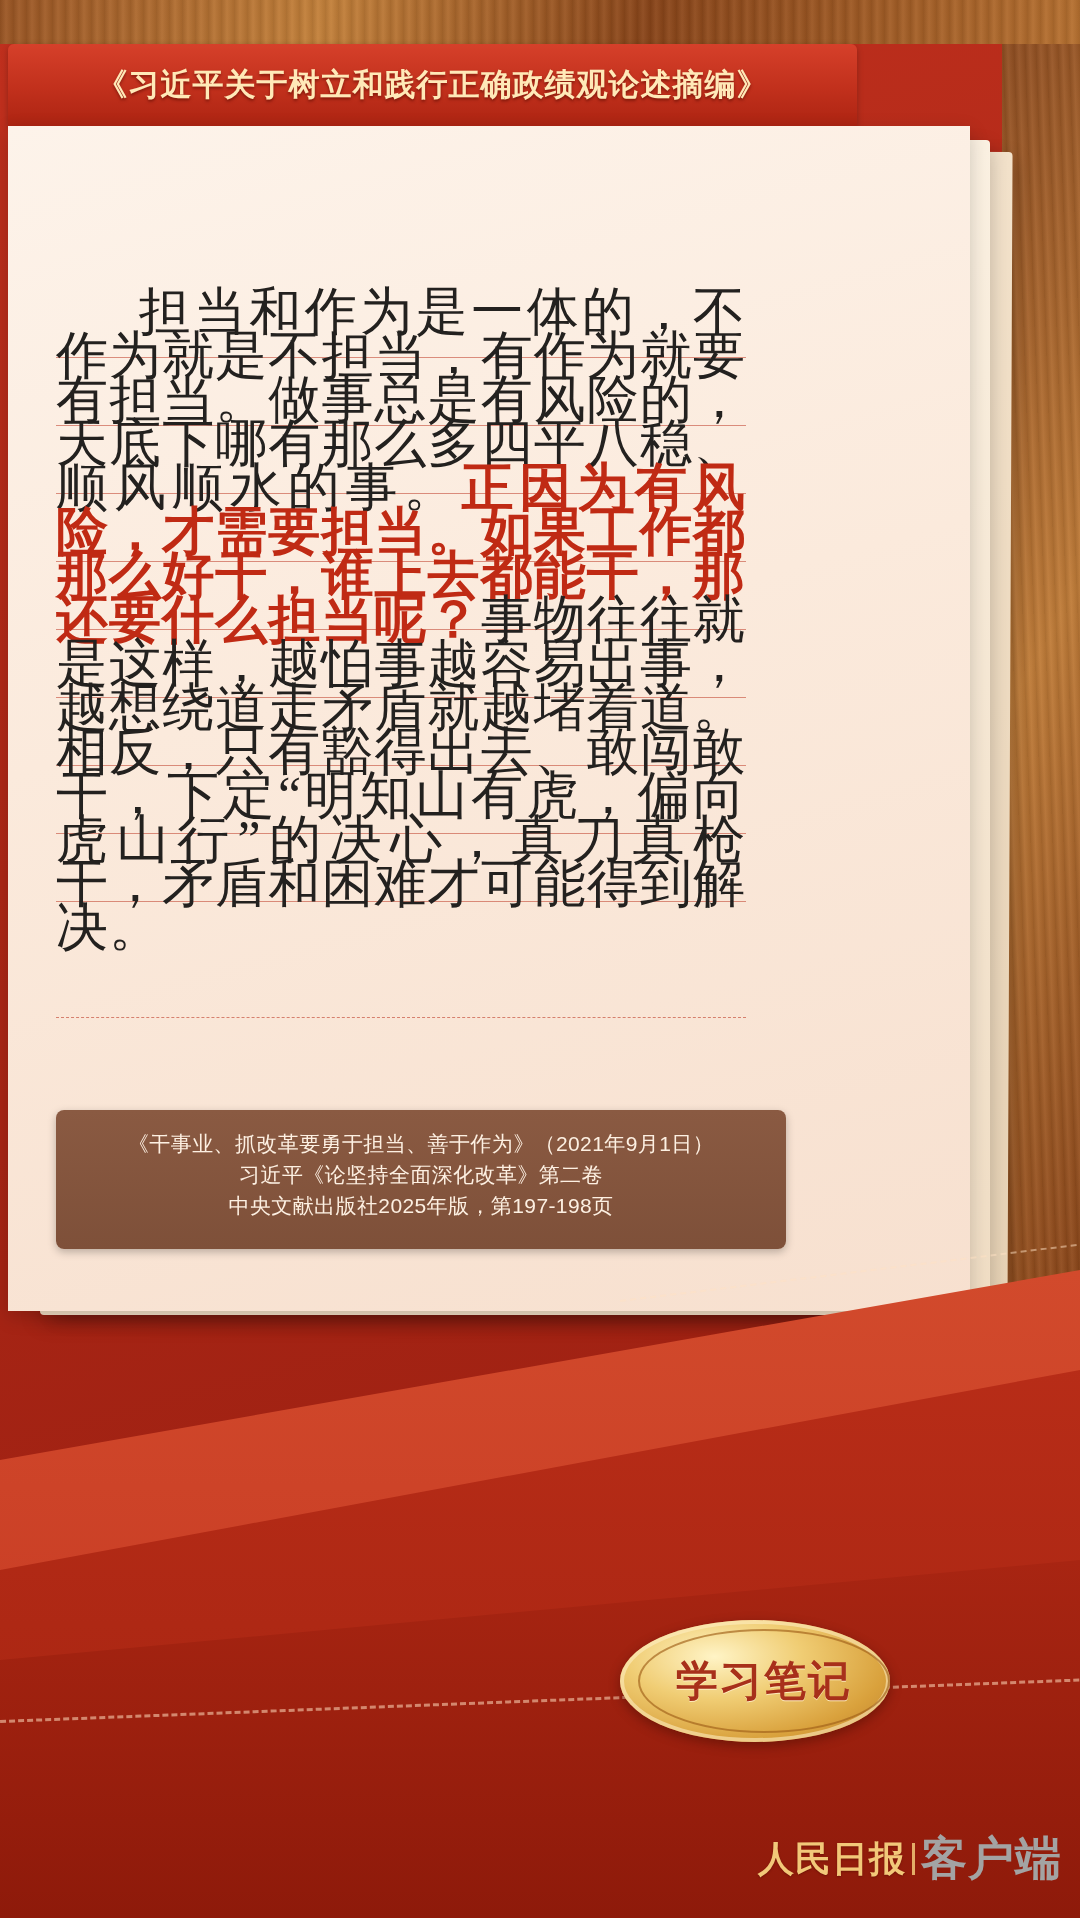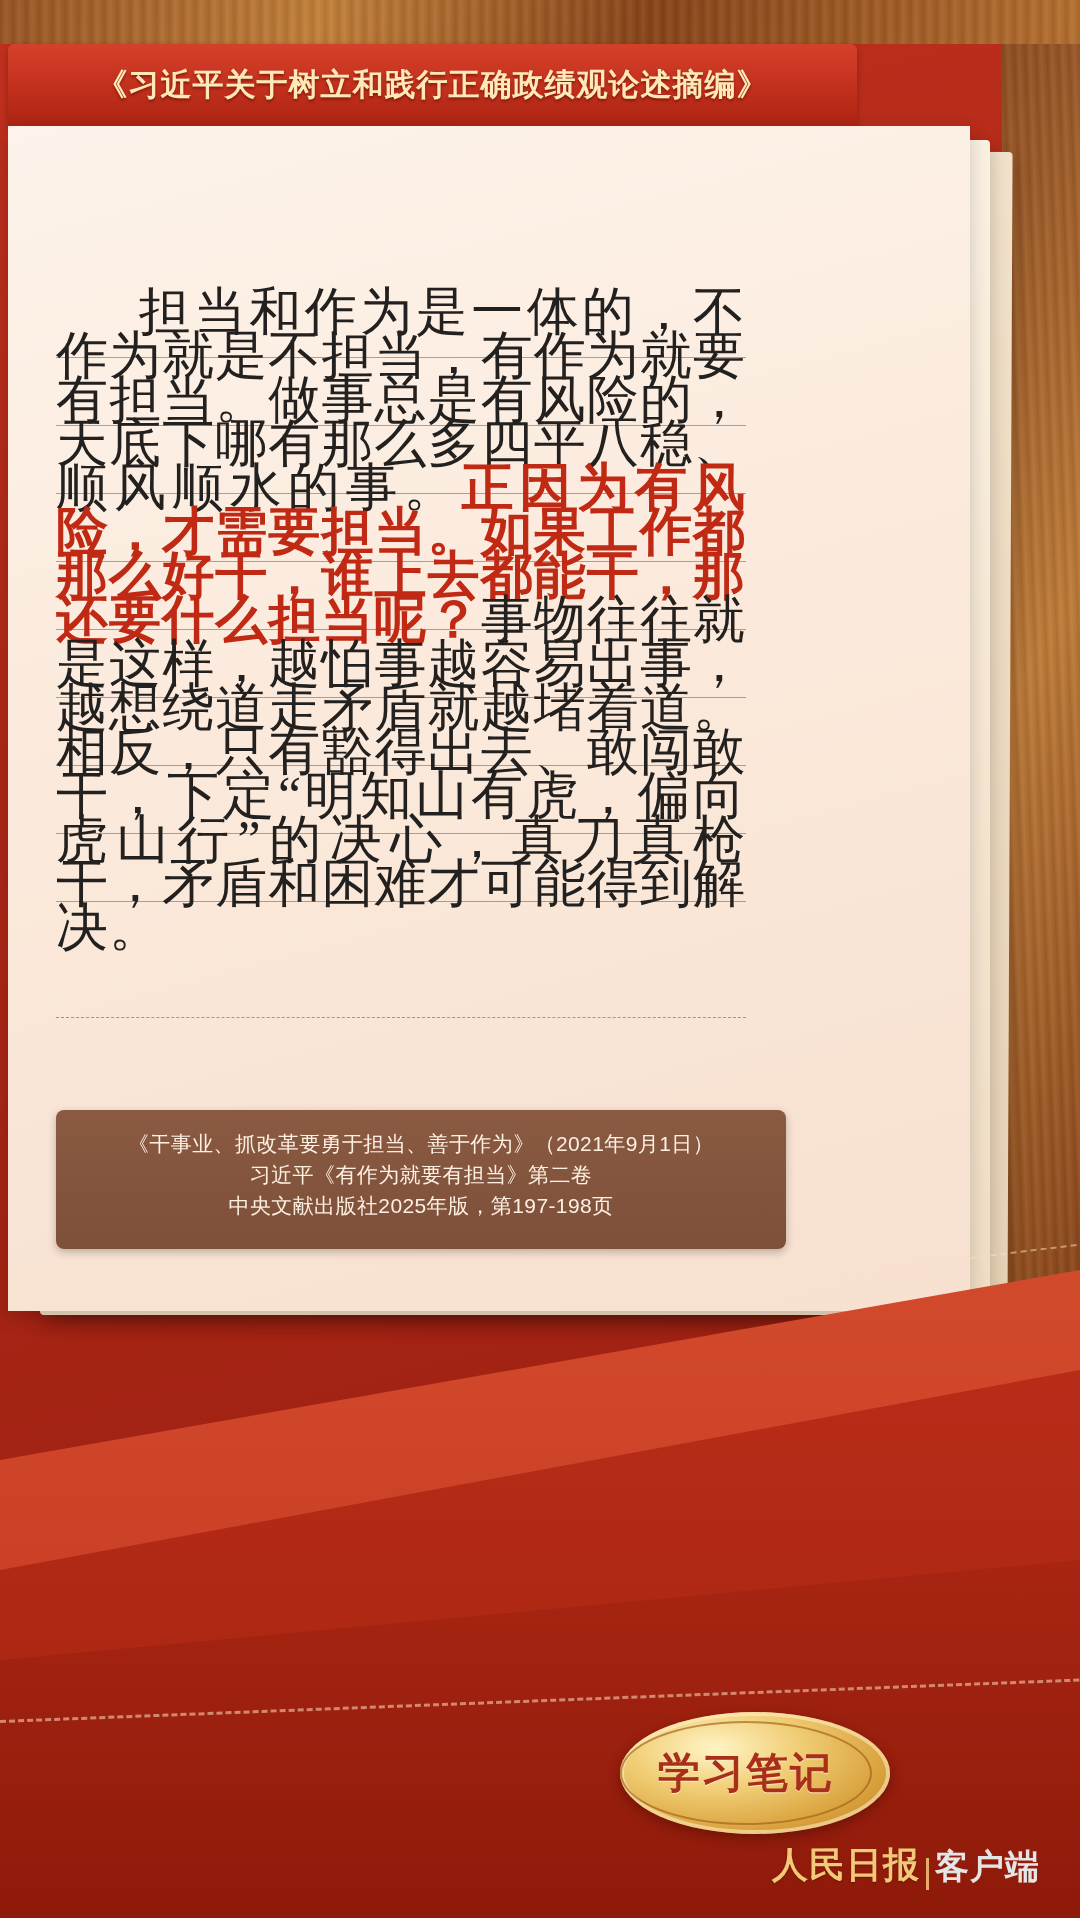--- a/index.html
+++ b/index.html
@@ -192,29 +192,29 @@
     left: 620px; top: 1300px;
     width: 470px; height: 0;
     border-top: 2px dashed rgba(255,225,195,0.5);
     transform: rotate(-7deg);
     transform-origin: 0 0;
   }
 
   
   .seal {
     position: absolute;
-    left: 620px; top: 1712px;
+    left: 620px; top: 1620px;
     width: 270px; height: 122px;
     border-radius: 50%;
     background:
       radial-gradient(ellipse at 35% 30%, #fff4c6 0%, #f0cd74 35%, #d9a13c 70%, #b9792a 100%);
     box-shadow: 0 4px 12px rgba(60,10,0,0.45), inset 0 0 0 4px rgba(255,240,200,0.55);
     display: flex;
     align-items: center;
-    justify-content: flex-start;
+    justify-content: flex-end;
   }
   .seal-inner {
     width: 248px; height: 100px;
     border-radius: 50%;
     border: 2px solid rgba(160,95,25,0.65);
     display: flex;
     align-items: center;
     justify-content: center;
   }
   .seal-text {
@@ -222,43 +222,43 @@
     font-weight: bold;
     font-size: 42px;
     letter-spacing: 2px;
     color: #a8301a;
     text-shadow: 0 1px 0 rgba(255,240,200,0.85);
   }
 
   
   .footer-logo {
     position: absolute;
-    right: 40px; bottom: 28px;
+    right: 18px; bottom: 28px;
     display: flex;
-    align-items: flex-end;
+    align-items: center;
     gap: 6px;
   }
   .logo-rmrb {
     font-family: "Liberation Serif", "DejaVu Serif", serif;
     font-weight: bold;
     font-size: 36px;
     color: #f2c879;
     letter-spacing: 1px;
     text-shadow: 0 1px 2px rgba(80,10,0,0.5);
   }
   .logo-sep {
     width: 3px; height: 32px;
     background: #f2c879;
     opacity: 0.85;
   }
   .logo-client {
     font-family: "Liberation Sans", "DejaVu Sans", sans-serif;
     font-weight: bold;
-    font-size: 34px;
-    color: #e5e5e5;
+    font-size: 46px;
+    color: #a3a3a3;
     letter-spacing: 1px;
   }
 </style>
 </head>
 <body>
 
 <div class="bg-wood"></div>
 <div class="bg-red-panel"></div>
 <div class="wood-right"></div>
 <div class="wood-top"></div>
@@ -273,21 +273,21 @@
 
 <div class="quote-wrap">
   <div class="quote-text">
     <span class="indent"></span><span>担当和作为是一体的，不作为就是不担当，有作为就要有担当。做事总是有风险的，天底下哪有那么多四平八稳、顺风顺水的事。</span><span class="em-red">正因为有风险，才需要担当。如果工作都那么好干，谁上去都能干，那还要什么担当呢？</span><span>事物往往就是这样，越怕事越容易出事，越想绕道走矛盾就越堵着道。相反，只有豁得出去、敢闯敢干，下定“明知山有虎，偏向虎山行”的决心，真刀真枪干，矛盾和困难才可能得到解决。</span>
   </div>
 </div>
 <div class="rule-under"></div>
 
 <div class="source-box">
   <div class="source-line">《干事业、抓改革要勇于担当、善于作为》（2021年9月1日）</div>
-  <div class="source-line">习近平《有作为就要有担当》第二卷</div>
+  <div class="source-line">习近平《论坚持全面深化改革》第二卷</div>
   <div class="source-line">中央文献出版社2025年版，第197-198页</div>
 </div>
 
 <div class="ribbon-light"></div>
 <div class="ribbon-dark"></div>
 <div class="ribbon-deep"></div>
 <div class="dash-line2"></div>
 <div class="dash-line"></div>
 
 <div class="seal">

